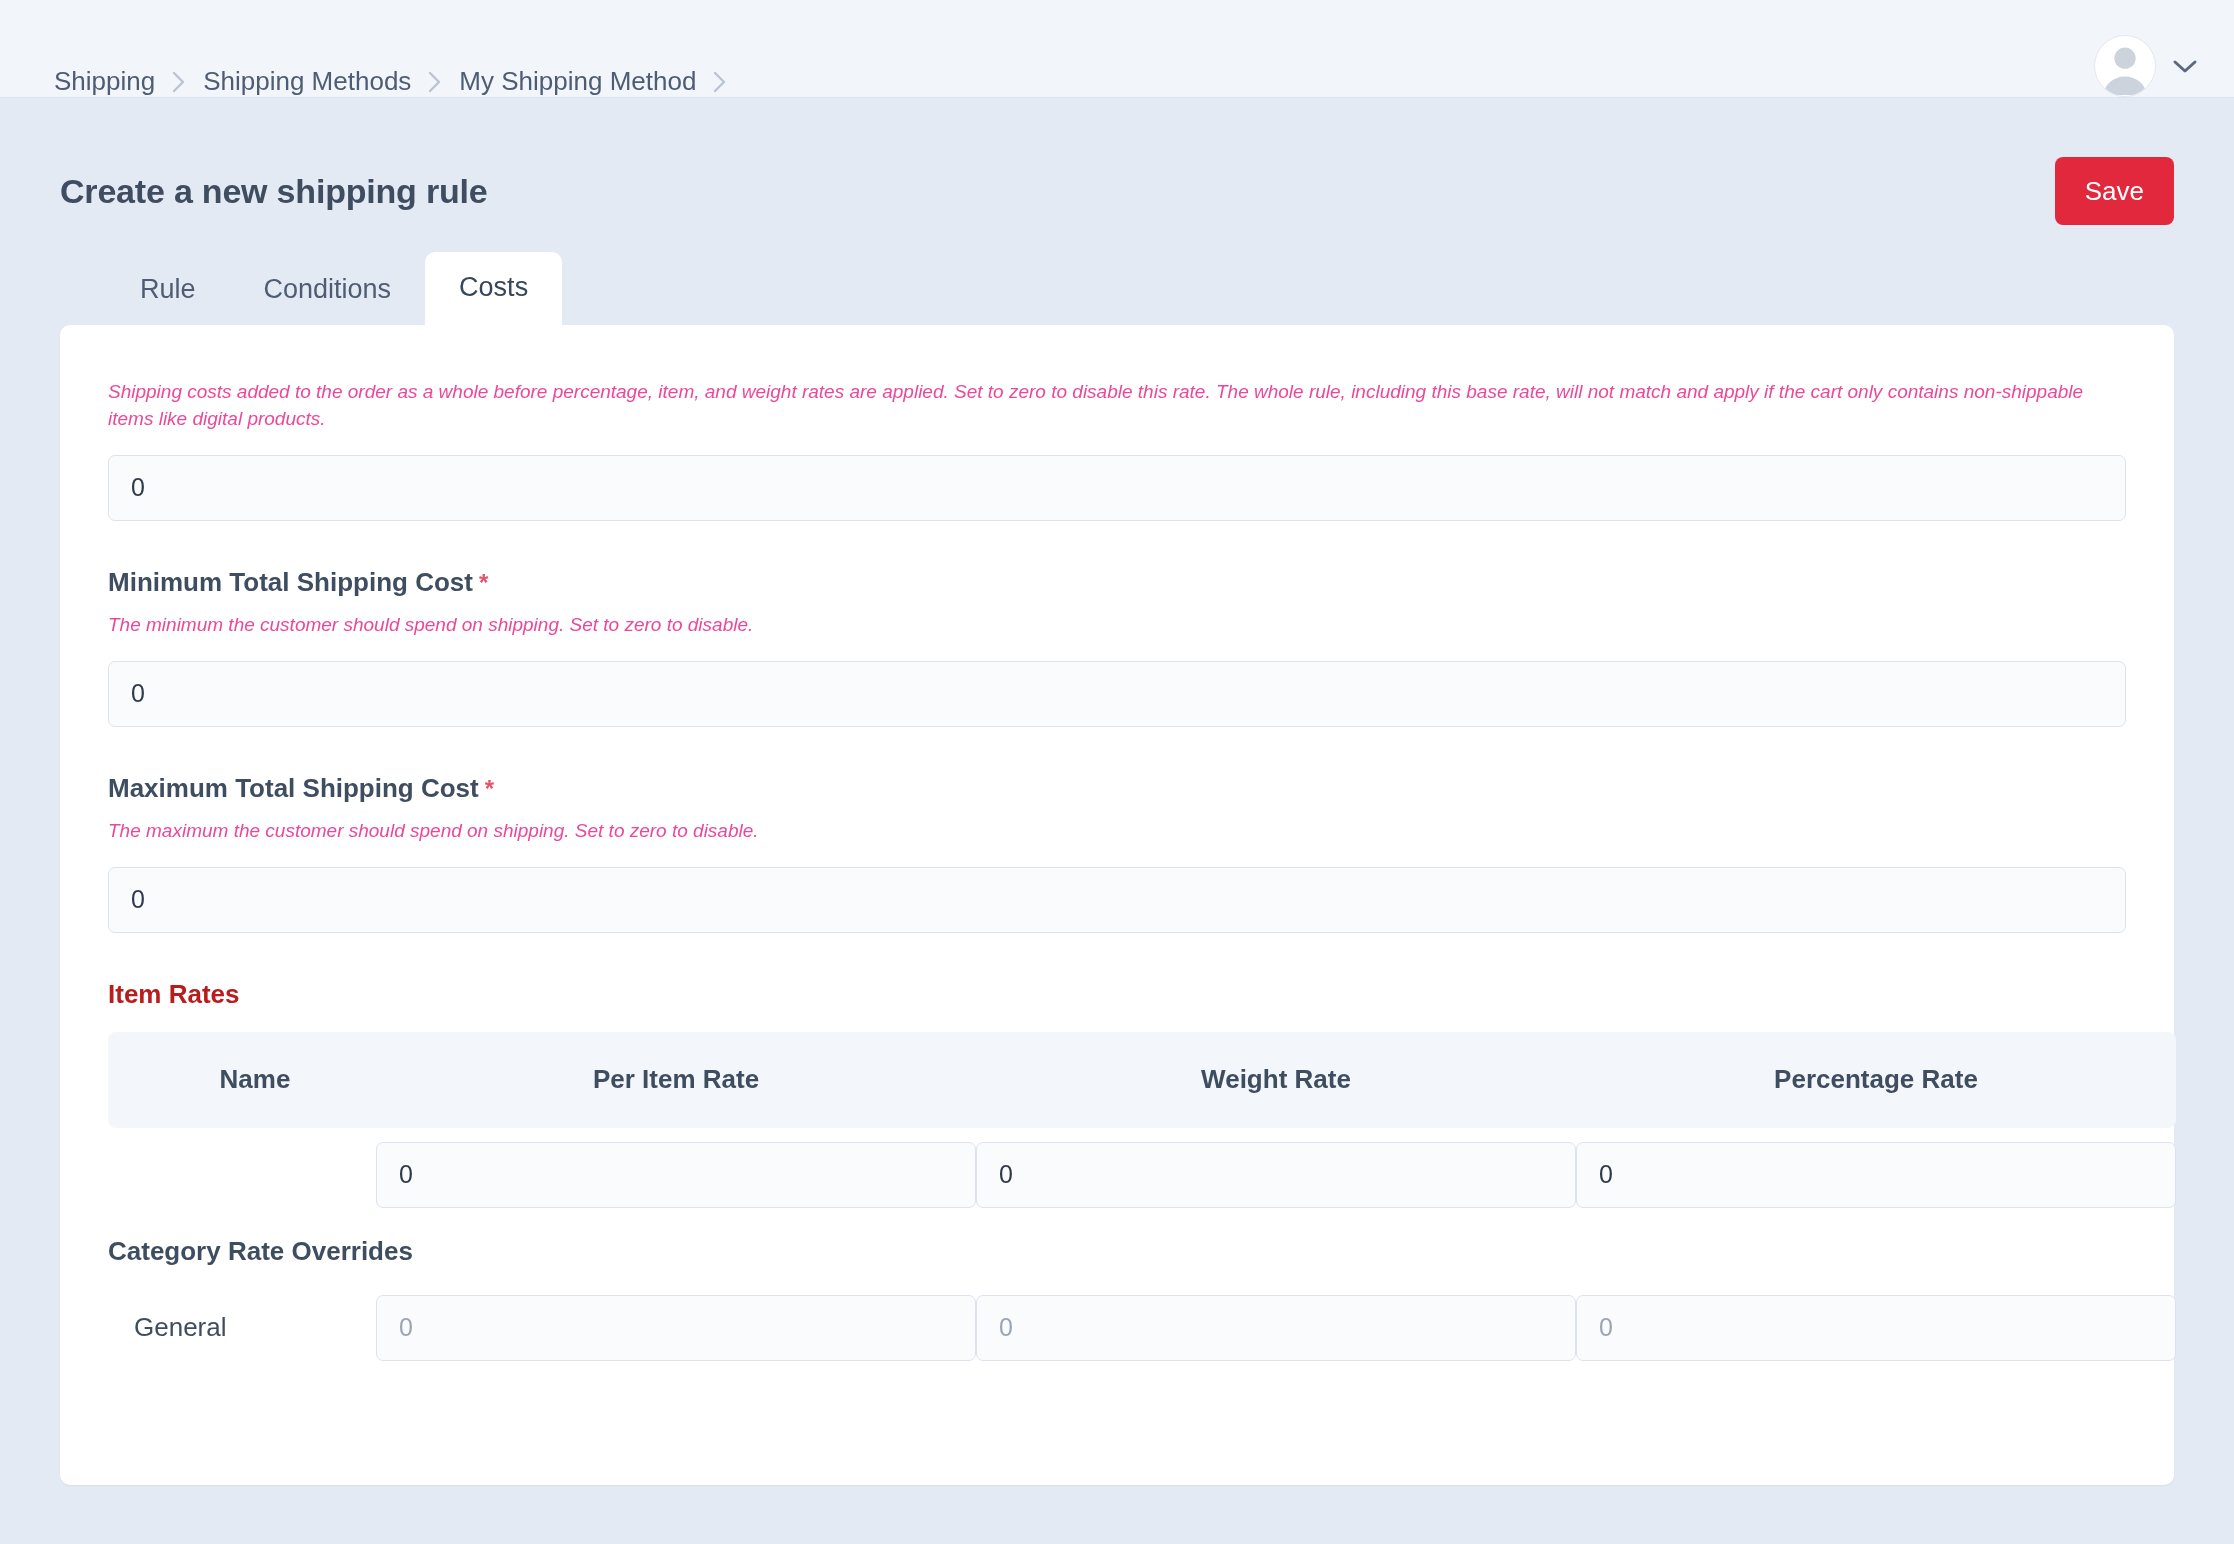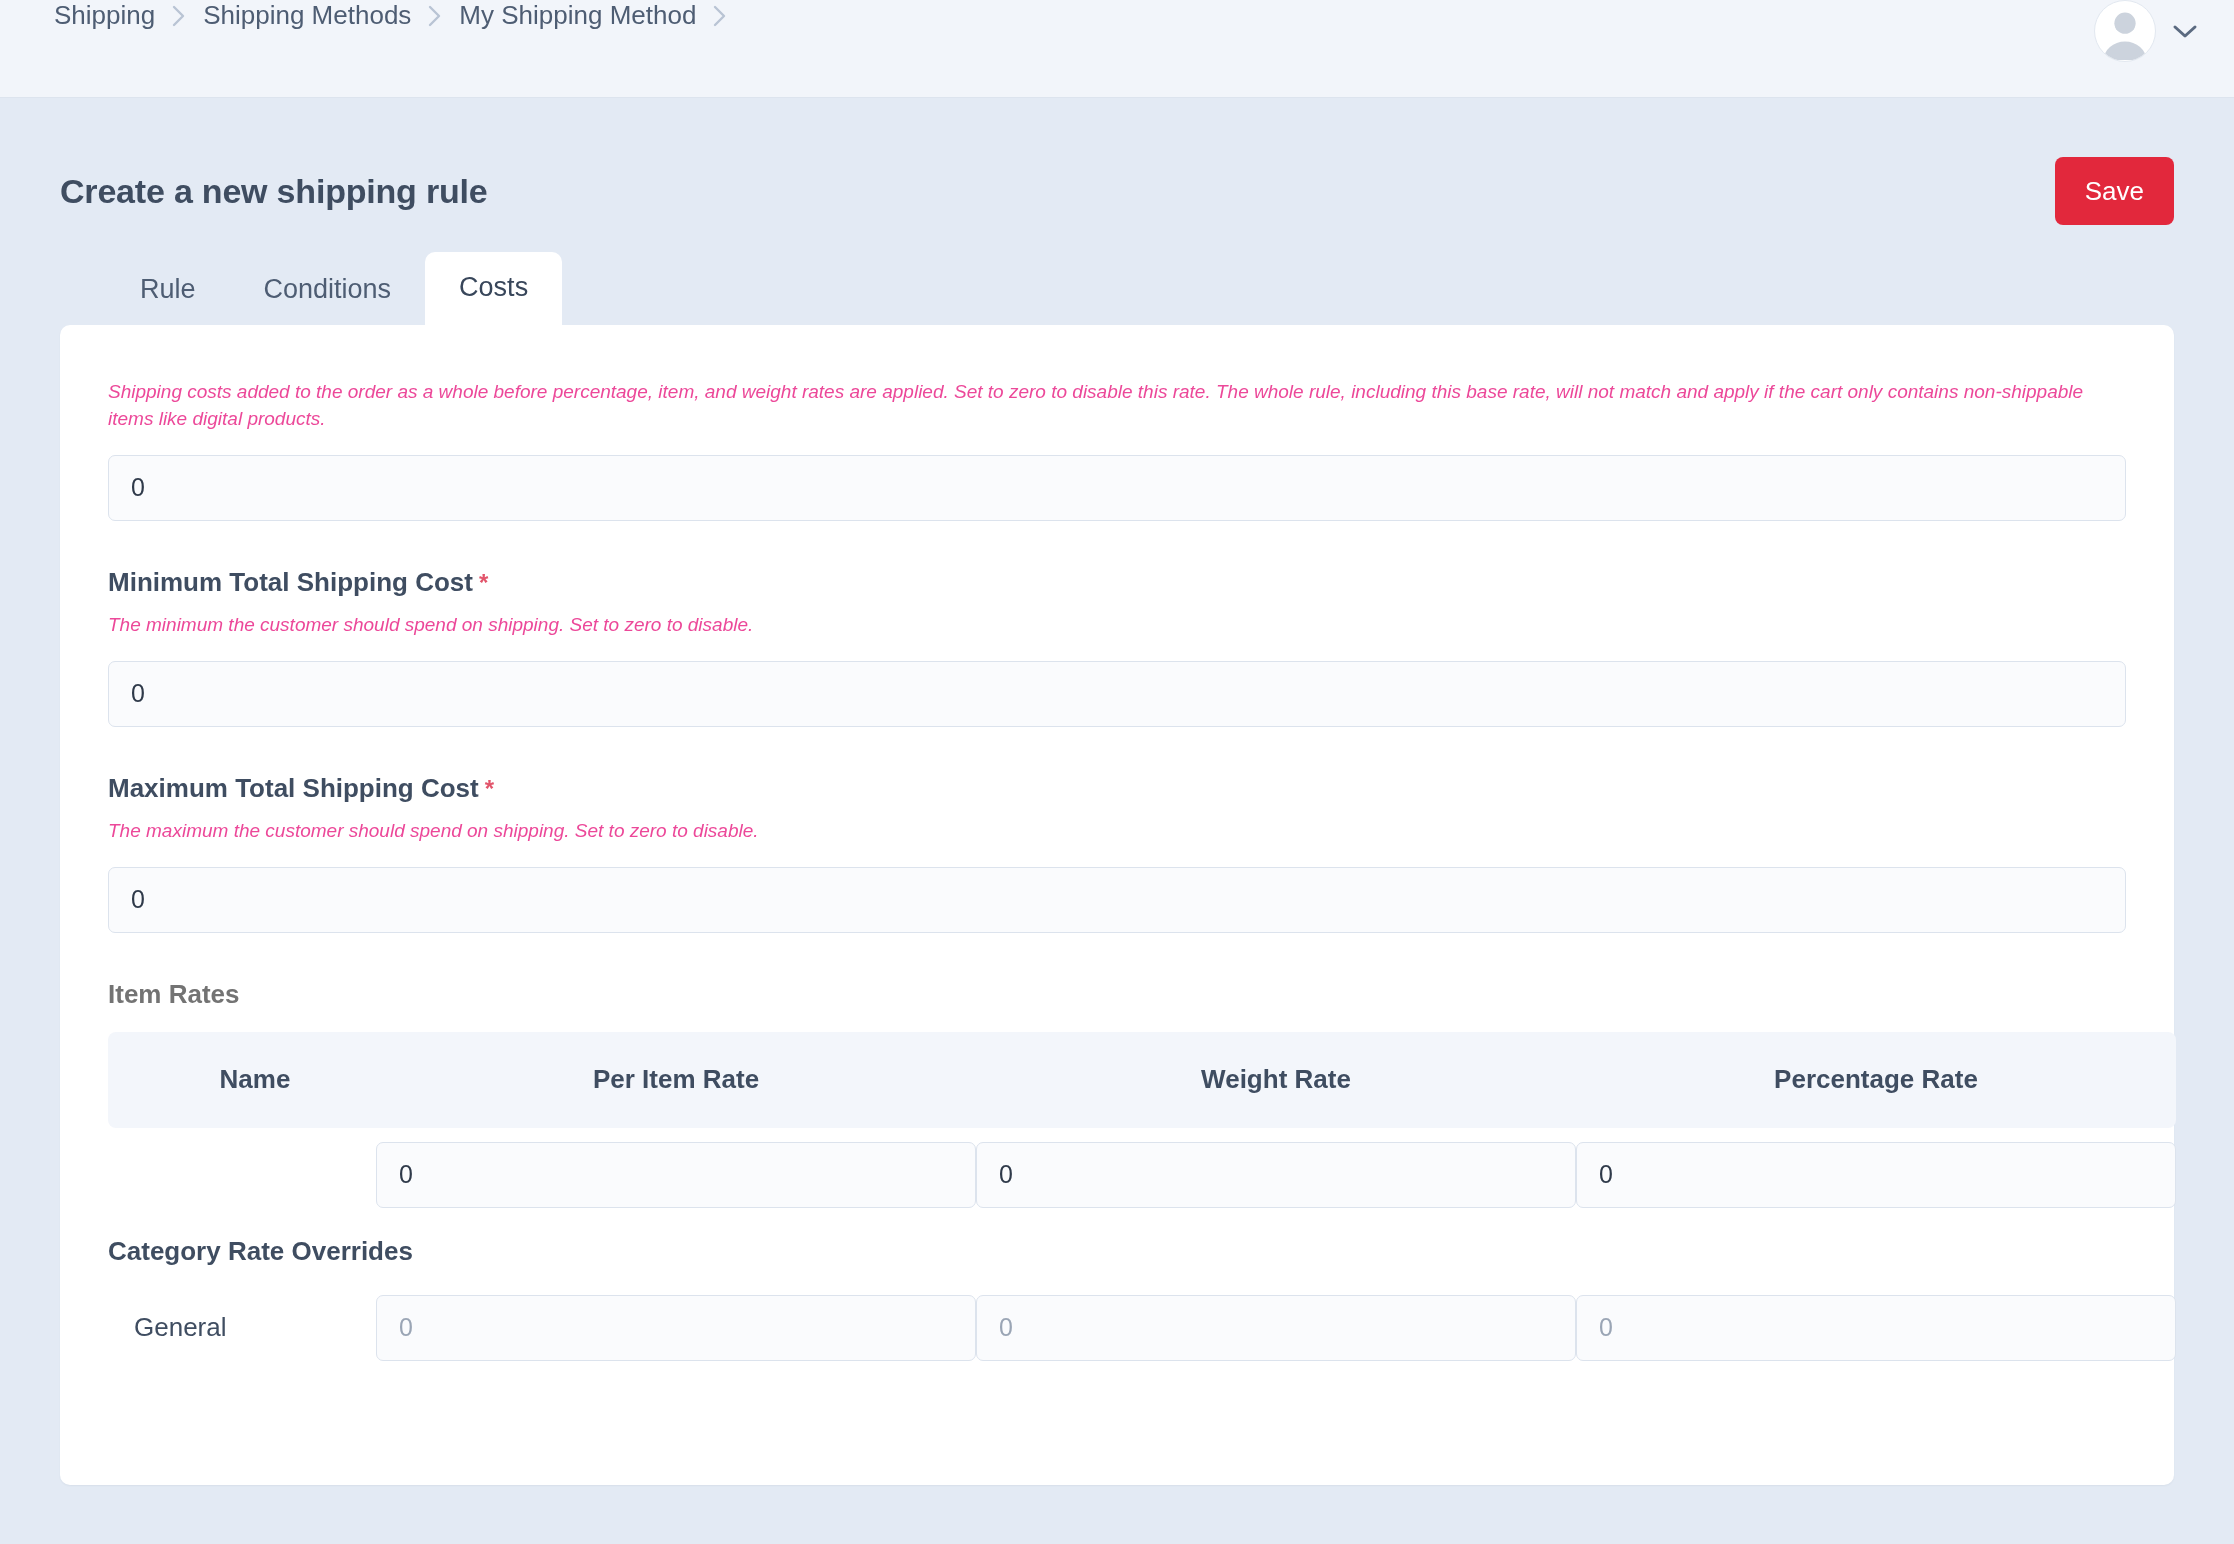--- a/index.html
+++ b/index.html
@@ -16,21 +16,21 @@
     color: #4a5568;
     -webkit-font-smoothing: antialiased;
   }
 
   
   .topbar {
     height: 98px;
     background: #f2f5fa;
     border-bottom: 1px solid #dde4ee;
     display: flex;
-    align-items: flex-start;
+    align-items: flex-end;
     justify-content: space-between;
     padding: 0 36px 0 54px;
   }
 
   .breadcrumb {
     display: flex;
     align-items: center;
     font-size: 26px;
     color: #4e5d73;
   }
@@ -165,21 +165,21 @@
     color: #2f3a4a;
     font-family: "Liberation Sans", sans-serif;
     outline: none;
   }
   .text-input::placeholder { color: #9aa5b5; }
 
   
   .section-title {
     font-size: 26px;
     font-weight: bold;
-    color: #737373;
+    color: #b91c1c;
     margin: 8px 0 22px 0;
   }
 
   .rates-table {
     width: 100%;
     border-collapse: collapse;
     table-layout: fixed;
   }
   .rates-table thead th {
     background: #f3f6fb;

